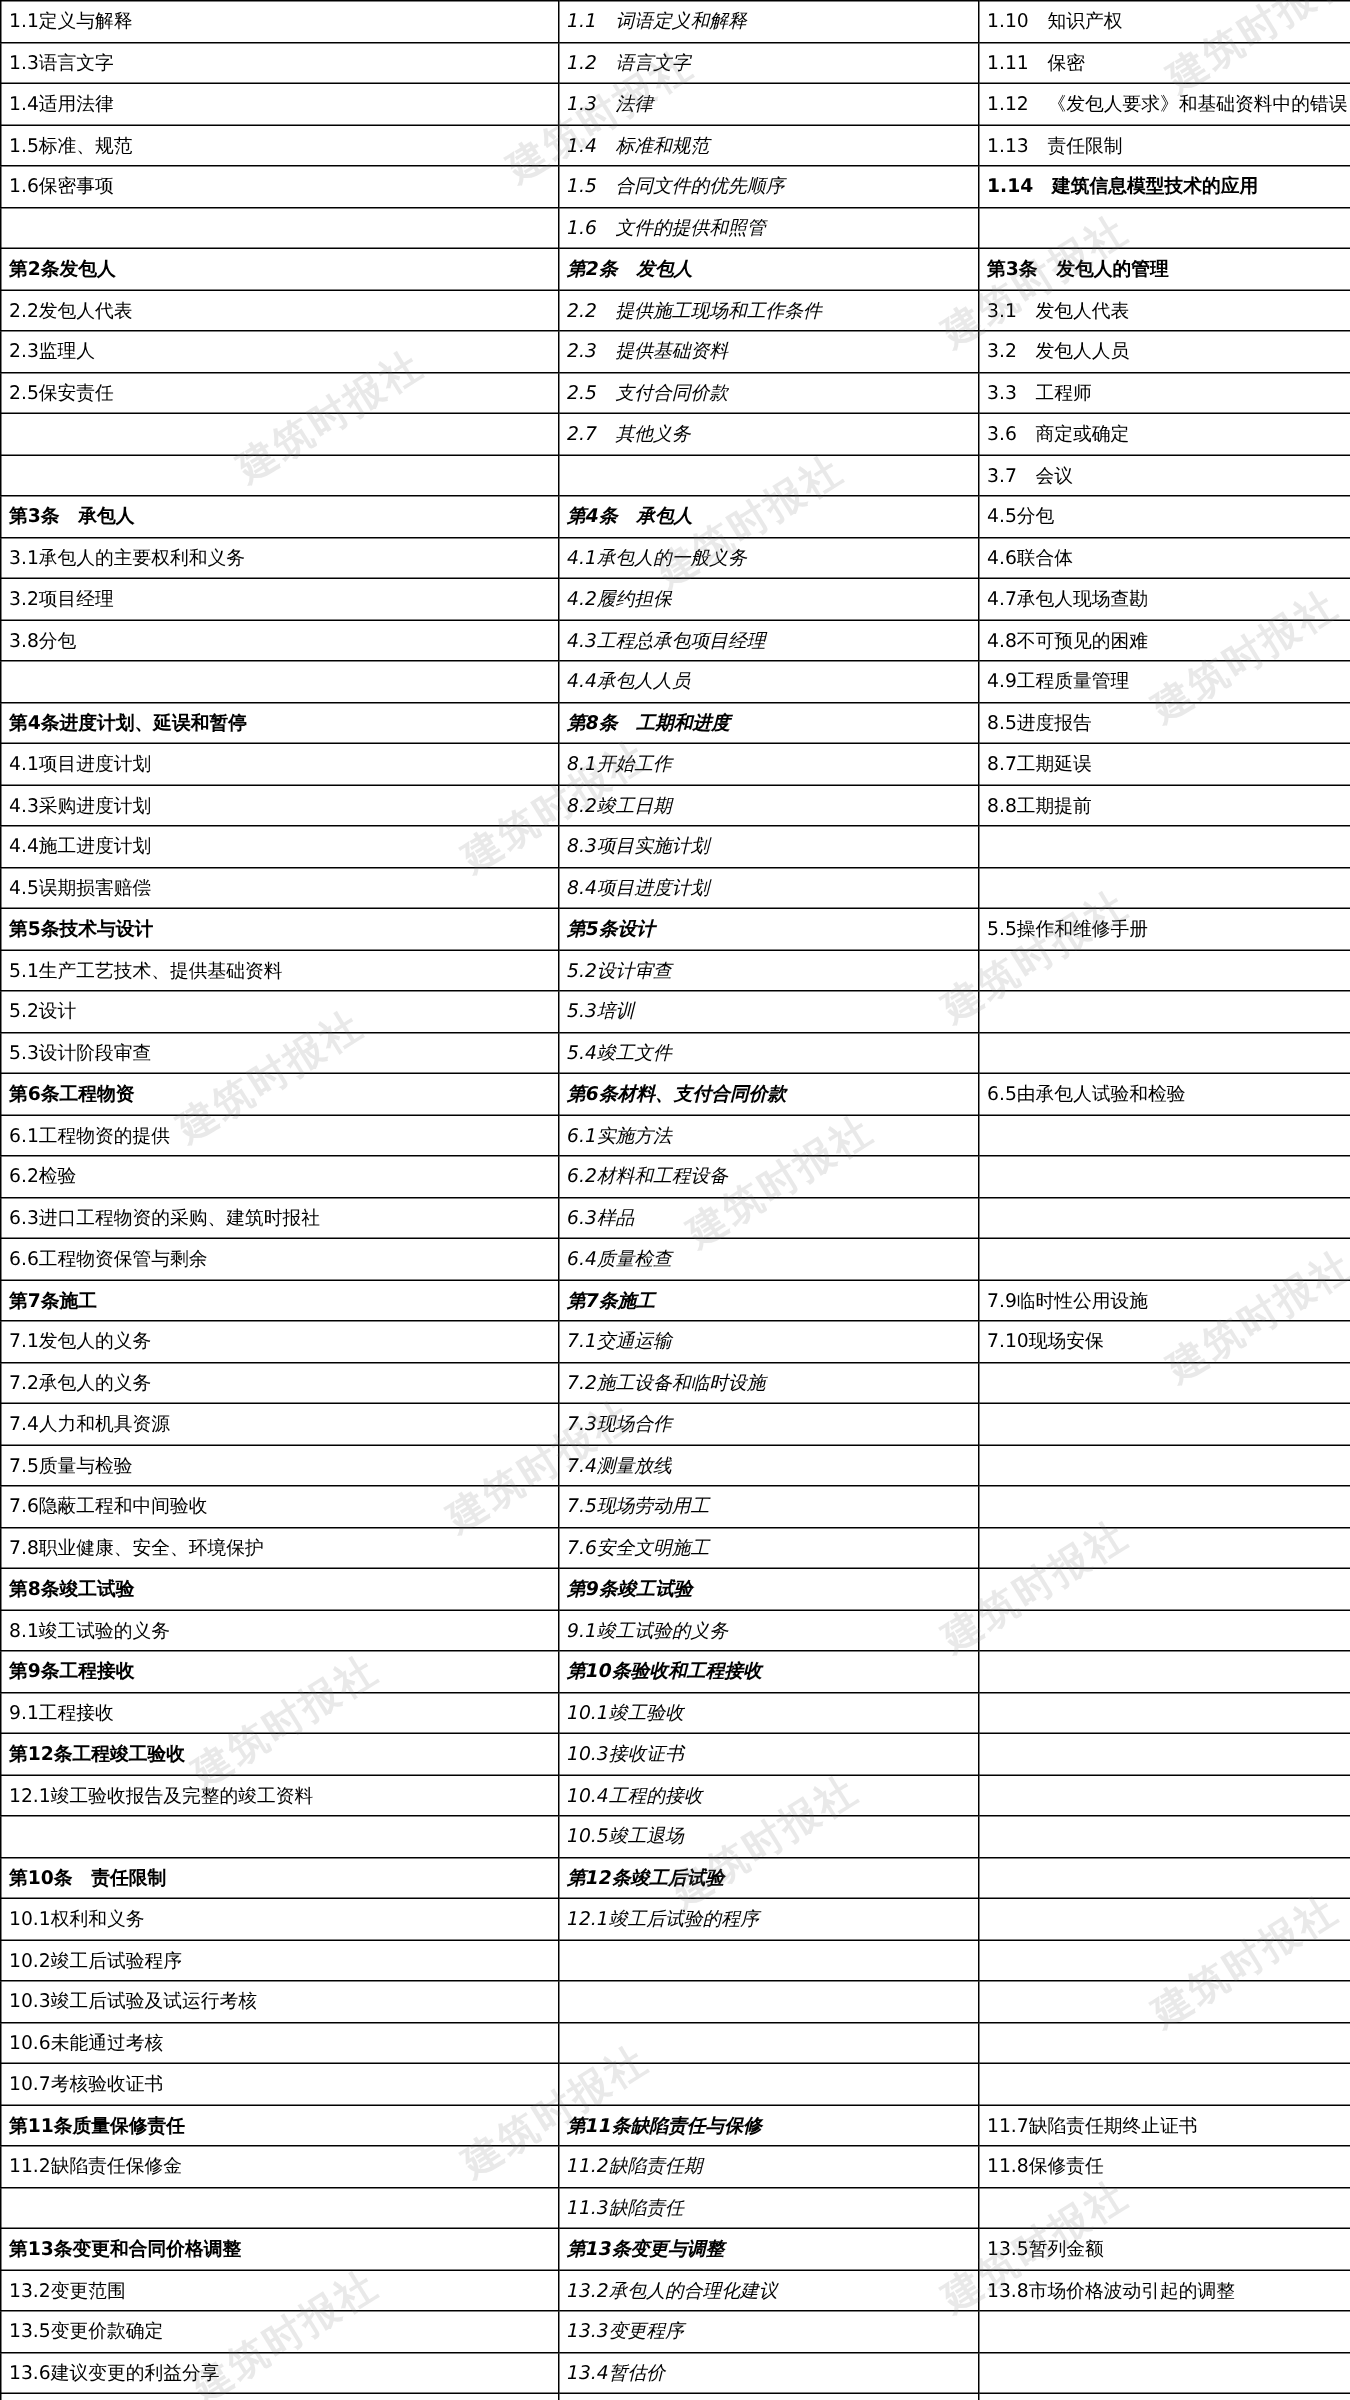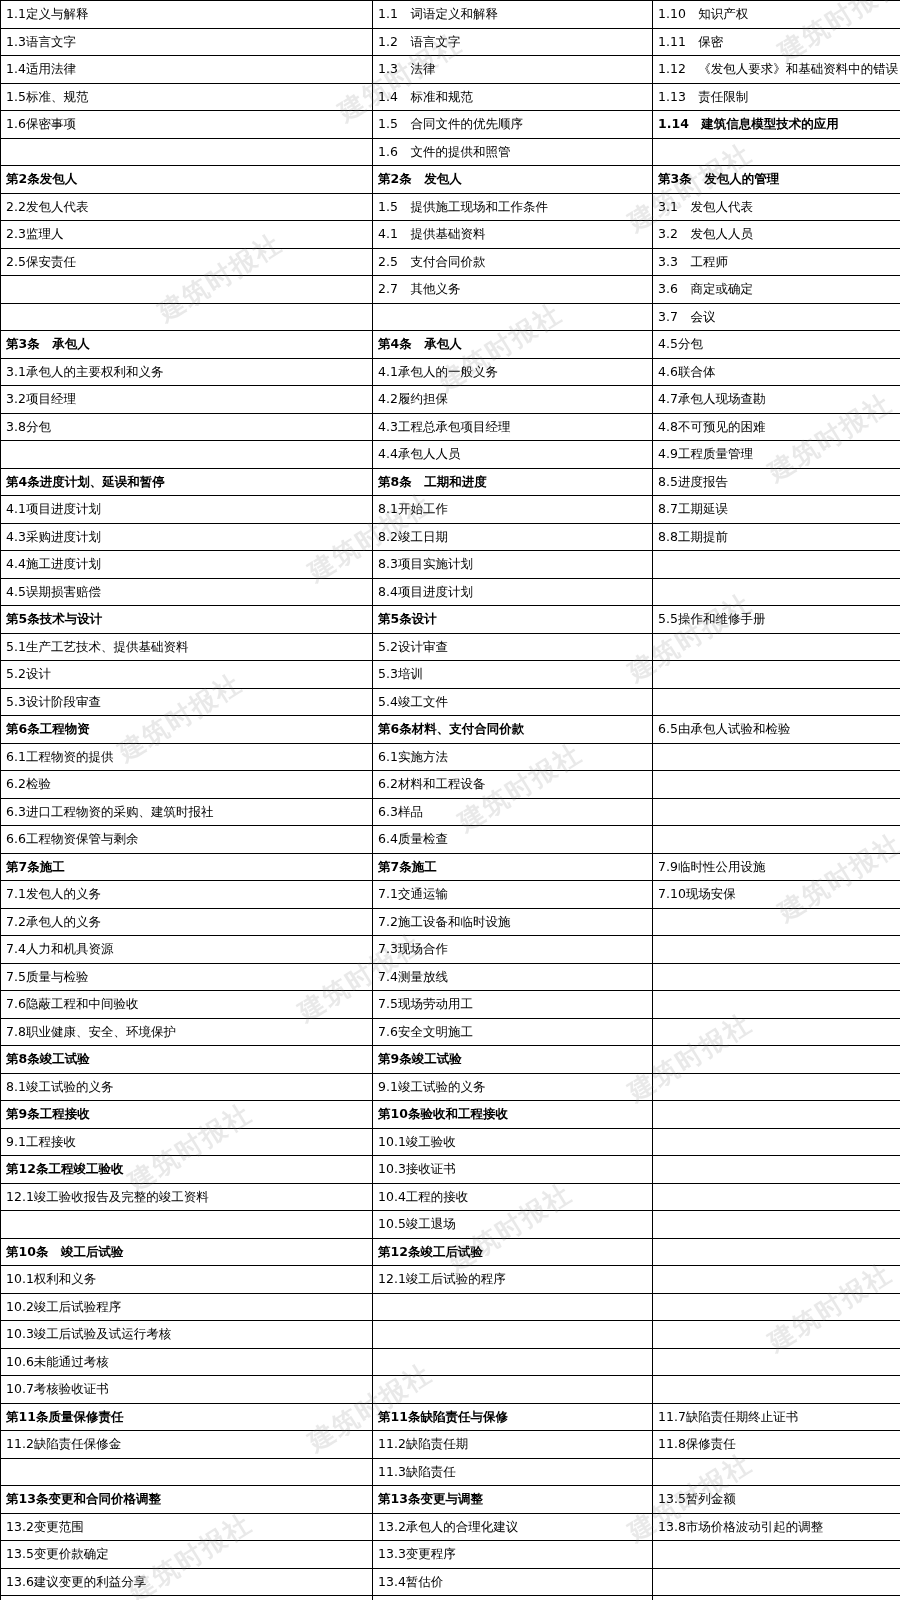--- a/index.html
+++ b/index.html
@@ -29,21 +29,21 @@
     padding: 2px 4px 3px 5px;
     font-size: 12.5px;
     line-height: 15px;
     height: 21.5px;
     color: #000000;
     white-space: normal;
     word-break: break-all;
     overflow: hidden;
   }
   table.grid td.c0 { width: 362px; }
-  table.grid td.c1 { width: 270px; }
+  table.grid td.c1 { width: 270px; font-style: italic; }
   table.grid td.c2 { width: 266px; }
   td.hdr {
     font-weight: bold;
   }
   td.blank {
     border-left: 1px solid #000000;
     border-right: 1px solid #000000;
     border-top: none;
     border-bottom: none;
   }
@@ -112,26 +112,26 @@
           <td class="c1">1.6　文件的提供和照管</td>
           <td class="c2 blank"></td>
         </tr>
         <tr class="section-top">
           <td class="c0 hdr">第2条发包人</td>
           <td class="c1 hdr">第2条　发包人</td>
           <td class="c2 hdr">第3条　发包人的管理</td>
         </tr>
         <tr>
           <td class="c0">2.2发包人代表</td>
-          <td class="c1">1.5　提供施工现场和工作条件</td>
+          <td class="c1">2.2　提供施工现场和工作条件</td>
           <td class="c2">3.1　发包人代表</td>
         </tr>
         <tr>
           <td class="c0">2.3监理人</td>
-          <td class="c1">4.1　提供基础资料</td>
+          <td class="c1">2.3　提供基础资料</td>
           <td class="c2">3.2　发包人人员</td>
         </tr>
         <tr>
           <td class="c0">2.5保安责任</td>
           <td class="c1">2.5　支付合同价款</td>
           <td class="c2">3.3　工程师</td>
         </tr>
         <tr>
           <td class="c0 blank"></td>
           <td class="c1">2.7　其他义务</td>
@@ -301,21 +301,21 @@
           <td class="c0">12.1竣工验收报告及完整的竣工资料</td>
           <td class="c1">10.4工程的接收</td>
           <td class="c2 blank"></td>
         </tr>
         <tr class="section-end">
           <td class="c0 blank"></td>
           <td class="c1">10.5竣工退场</td>
           <td class="c2 blank"></td>
         </tr>
         <tr class="section-top">
-          <td class="c0 hdr">第10条　竣工后试验</td>
+          <td class="c0 hdr">第10条　责任限制</td>
           <td class="c1 hdr">第12条竣工后试验</td>
           <td class="c2 blank"></td>
         </tr>
         <tr>
           <td class="c0">10.1权利和义务</td>
           <td class="c1">12.1竣工后试验的程序</td>
           <td class="c2 blank"></td>
         </tr>
         <tr>
           <td class="c0">10.2竣工后试验程序</td>

